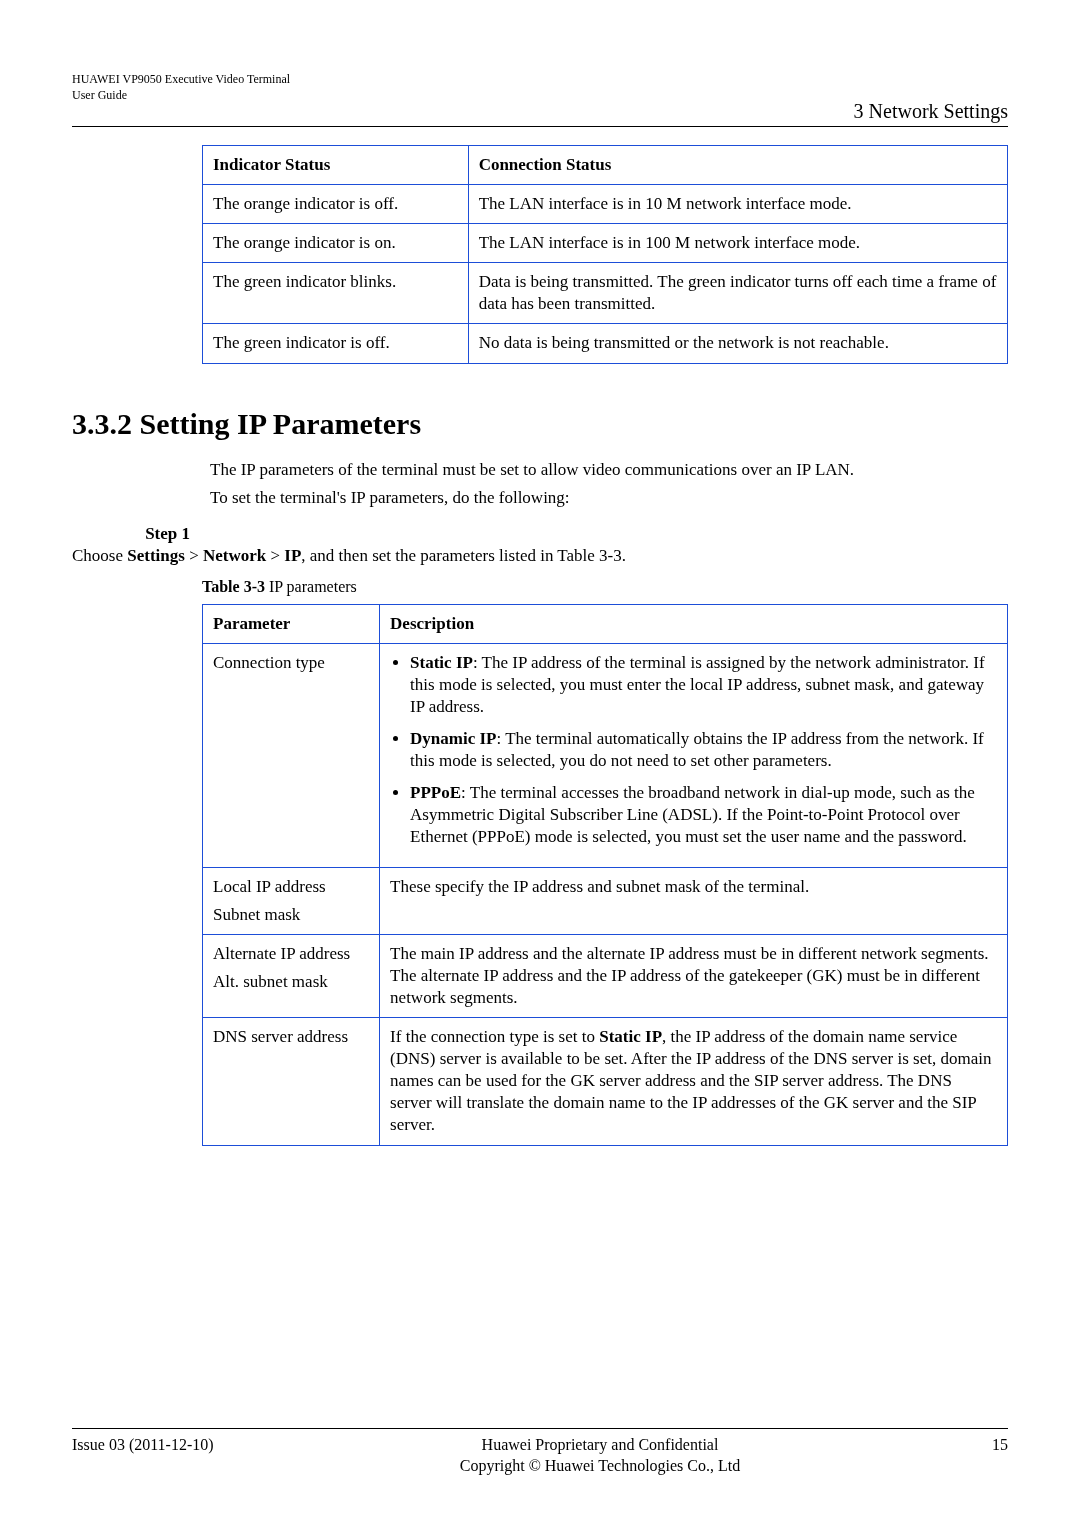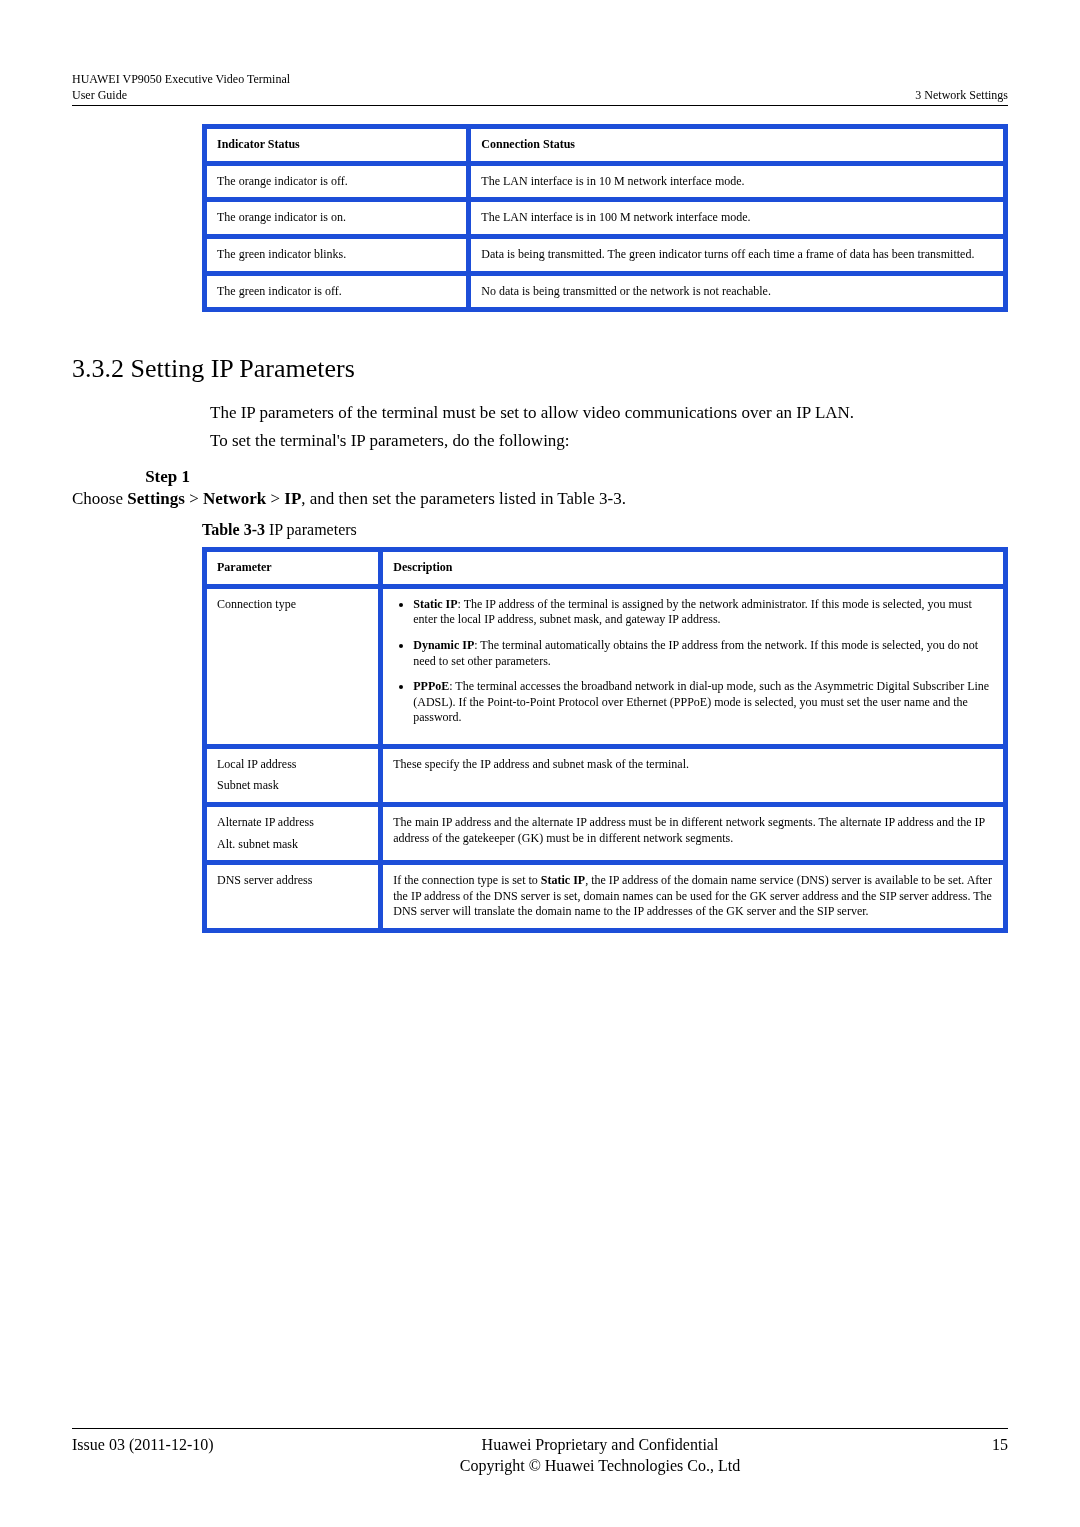--- a/index.html
+++ b/index.html
@@ -19,48 +19,48 @@
       display: flex;
       justify-content: space-between;
       border-bottom: 1px solid #000;
       padding-bottom: 2px;
       margin-bottom: 18px;
     }
     .header-left {
       font-size: 12px;
     }
     .header-right {
-      font-size: 12px;
+      font-size: 20px;
     }
     .content-indent {
       margin-left: 130px;
     }
     .table-caption {
       font-size: 16px;
       margin-bottom: 6px;
     }
     table {
       border-collapse: collapse;
       width: 100%;
       margin-bottom: 24px;
     }
     th, td {
-      border: 5px solid #1d4ed8;
+      border: 1px solid #1d4ed8;
       text-align: left;
       vertical-align: top;
       padding: 8px 10px;
-      font-size: 12px;
+      font-size: 17px;
     }
     th {
       font-weight: bold;
       background: #fff;
     }
     h2.section-title {
-      font-size: 26px;
-      font-weight: normal;
+      font-size: 30px;
+      font-weight: bold;
       margin: 40px 0 16px 0;
     }
     p { margin: 10px 0; }
     .step-row {
       display: flex;
       margin: 14px 0 10px 0;
       flex-direction: column;
     }
     .step-label {
       width: 130px;

